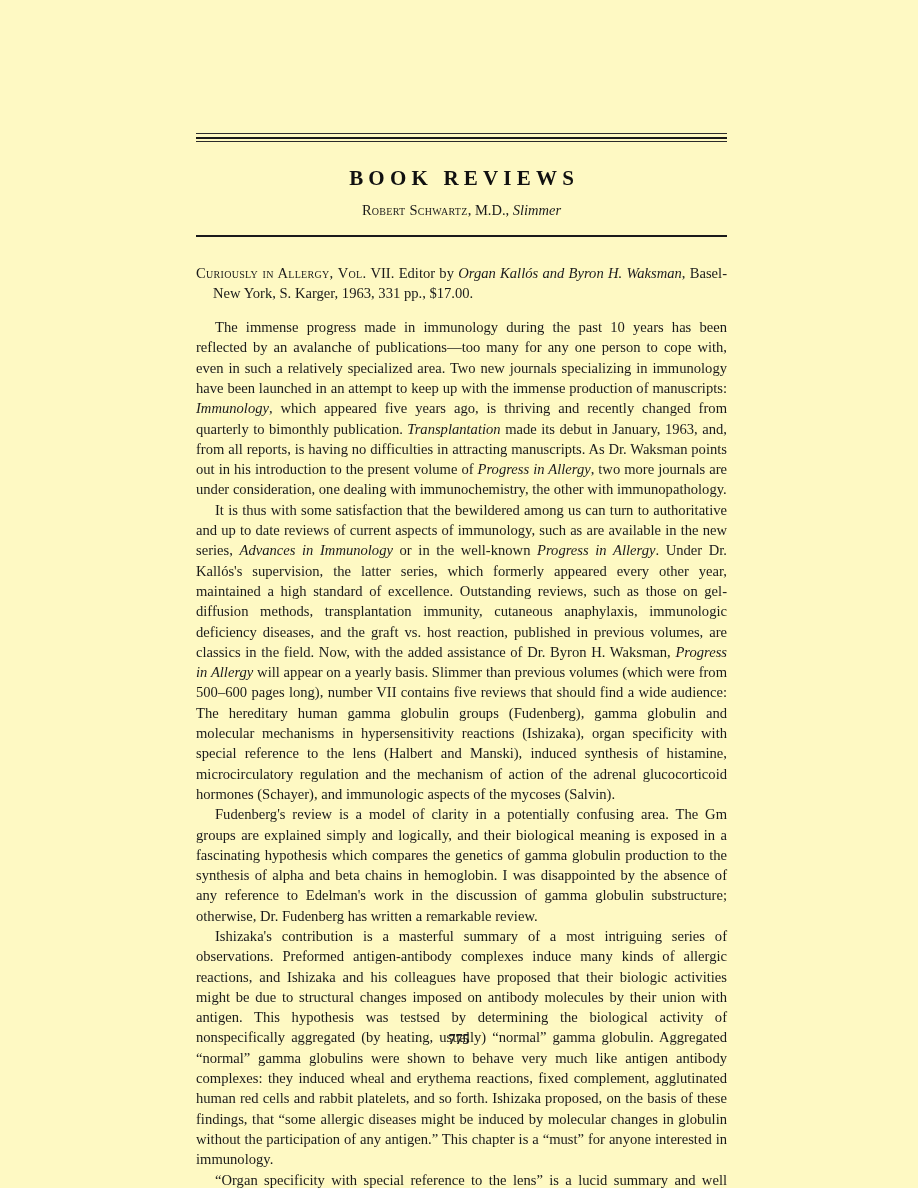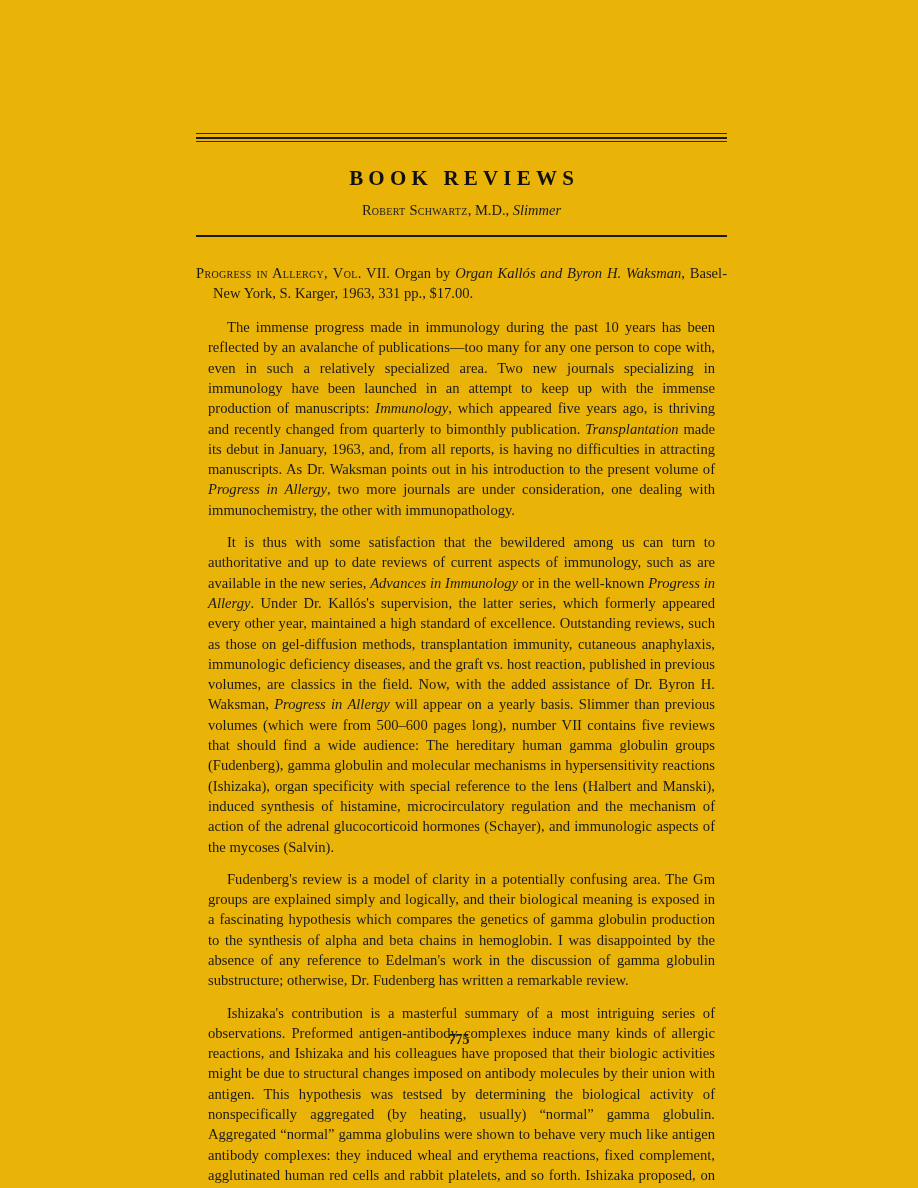--- a/index.html
+++ b/index.html
@@ -4,21 +4,21 @@
 <style>
   html, body {
     margin: 0;
     padding: 0;
     background: #ffffff;
   }
   .page {
     position: relative;
     width: 918px;
     height: 1188px;
-    background: #eab308;
+    background: #fef9c3;
     margin: 0 auto;
     overflow: hidden;
     font-family: "Liberation Serif", "DejaVu Serif", serif;
     color: #1a1a1a;
   }
   .content {
     position: absolute;
     left: 196px;
     top: 133px;
     width: 531px;
@@ -78,21 +78,21 @@
     line-height: 20.3px;
     text-align: justify;
     margin-top: 26px;
     padding-left: 17px;
     text-indent: -17px;
   }
   p.body {
     font-size: 14.6px;
     line-height: 20.3px;
     text-align: justify;
-    margin: 12px;
+    margin: 0;
     text-indent: 19px;
     font-family: Liberation Serif, serif;
   }
   p.body.first {
     margin-top: 14px;
   }
   .page-number {
     position: absolute;
     left: 0;
     right: 0;
@@ -122,21 +122,21 @@
 
     <div class="masthead-byline">
       <span class="sc">Robert Schwartz</span><span>, M.D., </span><span class="it">Slimmer</span>
     </div>
 
     <div class="rule-bottom-wrap">
       <div class="rule-thick"></div>
     </div>
 
     <div class="citation">
-      <span class="sc">Progress in Allergy, Vol.</span><span> VII. Organ by </span><span class="it">Organ Kallós and Byron H. Waksman</span><span>, Basel-New York, S. Karger, 1963, 331 pp., $17.00.</span>
+      <span class="sc">Curiously in Allergy, Vol.</span><span> VII. Editor by </span><span class="it">Organ Kallós and Byron H. Waksman</span><span>, Basel-New York, S. Karger, 1963, 331 pp., $17.00.</span>
     </div>
 
     <div id="review-body">
         <p class="body first"><span>The immense progress made in immunology during the past 10 years has been reflected by an avalanche of publications—too many for any one person to cope with, even in such a relatively specialized area. Two new journals specializing in immunology have been launched in an attempt to keep up with the immense production of manuscripts: </span><span class="it">Immunology</span><span>, which appeared five years ago, is thriving and recently changed from quarterly to bimonthly publication. </span><span class="it">Transplantation</span><span> made its debut in January, 1963, and, from all reports, is having no difficulties in attracting manuscripts. As Dr. Waksman points out in his introduction to the present volume of </span><span class="it">Progress in Allergy</span><span>, two more journals are under consideration, one dealing with immunochemistry, the other with immunopathology.</span></p>
         <p class="body"><span>It is thus with some satisfaction that the bewildered among us can turn to authoritative and up to date reviews of current aspects of immunology, such as are available in the new series, </span><span class="it">Advances in Immunology</span><span> or in the well-known </span><span class="it">Progress in Allergy</span><span>. Under Dr. Kallós's supervision, the latter series, which formerly appeared every other year, maintained a high standard of excellence. Outstanding reviews, such as those on gel-diffusion methods, transplantation immunity, cutaneous anaphylaxis, immunologic deficiency diseases, and the graft vs. host reaction, published in previous volumes, are classics in the field. Now, with the added assistance of Dr. Byron H. Waksman, </span><span class="it">Progress in Allergy</span><span> will appear on a yearly basis. Slimmer than previous volumes (which were from 500–600 pages long), number VII contains five reviews that should find a wide audience: The hereditary human gamma globulin groups (Fudenberg), gamma globulin and molecular mechanisms in hypersensitivity reactions (Ishizaka), organ specificity with special reference to the lens (Halbert and Manski), induced synthesis of histamine, microcirculatory regulation and the mechanism of action of the adrenal glucocorticoid hormones (Schayer), and immunologic aspects of the mycoses (Salvin).</span></p>
         <p class="body"><span>Fudenberg's review is a model of clarity in a potentially confusing area. The Gm groups are explained simply and logically, and their biological meaning is exposed in a fascinating hypothesis which compares the genetics of gamma globulin production to the synthesis of alpha and beta chains in hemoglobin. I was disappointed by the absence of any reference to Edelman's work in the discussion of gamma globulin substructure; otherwise, Dr. Fudenberg has written a remarkable review.</span></p>
         <p class="body"><span>Ishizaka's contribution is a masterful summary of a most intriguing series of observations. Preformed antigen-antibody complexes induce many kinds of allergic reactions, and Ishizaka and his colleagues have proposed that their biologic activities might be due to structural changes imposed on antibody molecules by their union with antigen. This hypothesis was testsed by determining the biological activity of nonspecifically aggregated (by heating, usually) “normal” gamma globulin. Aggregated “normal” gamma globulins were shown to behave very much like antigen antibody complexes: they induced wheal and erythema reactions, fixed complement, agglutinated human red cells and rabbit platelets, and so forth. Ishizaka proposed, on the basis of these findings, that “some allergic diseases might be induced by molecular changes in globulin without the participation of any antigen.” This chapter is a “must” for anyone interested in immunology.</span></p>
         <p class="body"><span>“Organ specificity with special reference to the lens” is a lucid summary and well illustrates the contributions that immunology can make to students of evolution and embryology. The thesis that organ specificity and species specificity represent extremes of a spectrum of differentiation, with the lens at one end of the spectrum and the serum proteins at the opposite end, is well presented. Curiously, no mention is made of the Rh factor in the discussion of blood group factors in primates and man.</span></p>
       </div>
 

